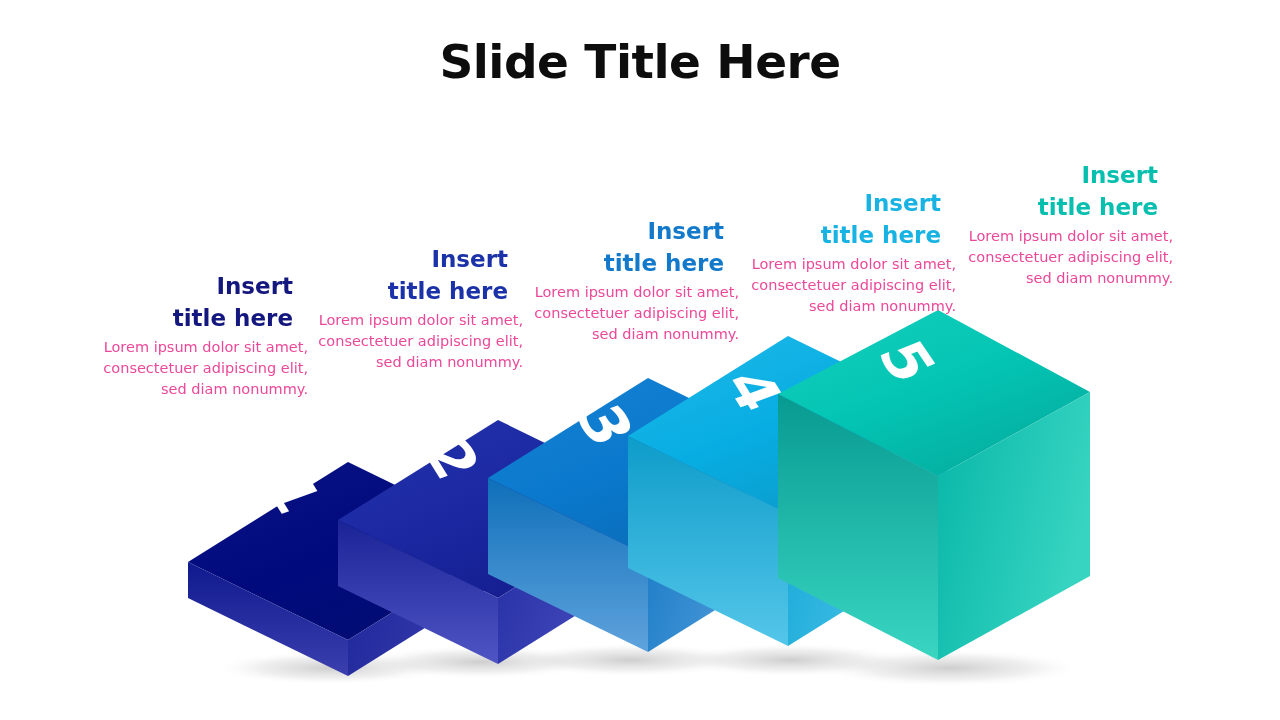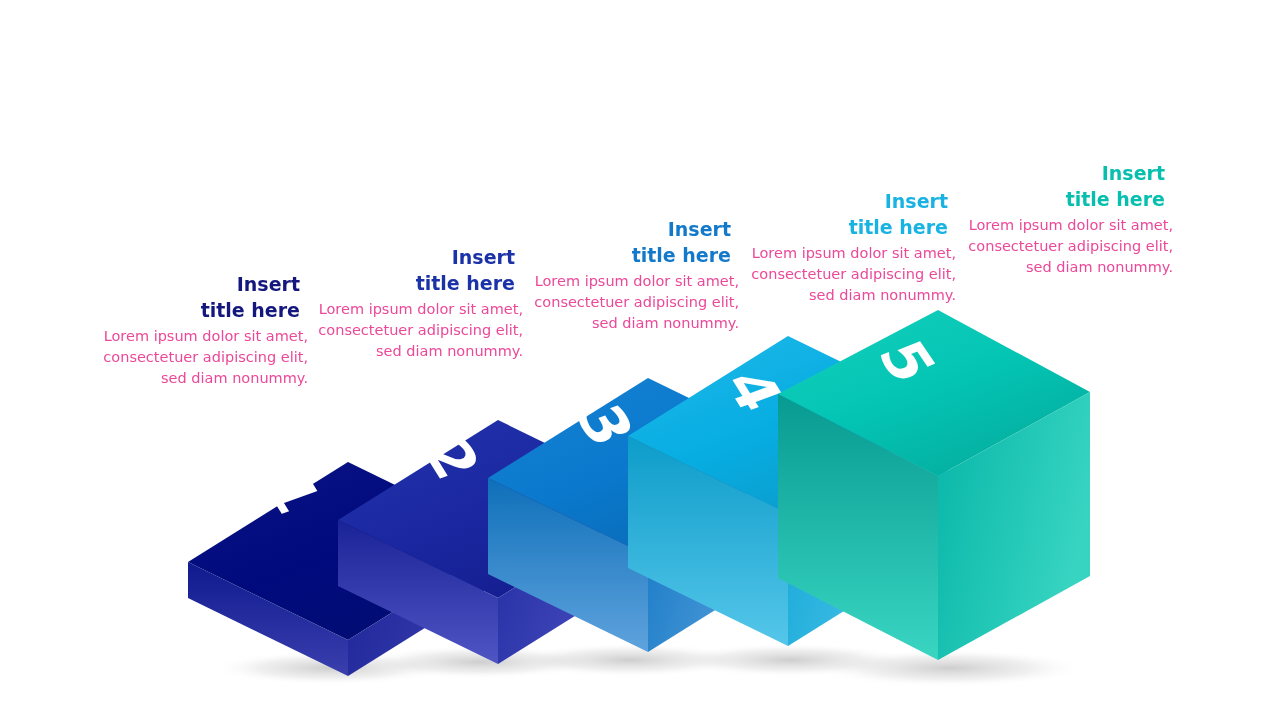--- a/index.html
+++ b/index.html
@@ -38,24 +38,24 @@
   }
 
   
   .callout {
     position: absolute;
     width: 216px;
     text-align: right;
   }
   .callout-title {
     font-family: "DejaVu Sans", "Liberation Sans", sans-serif;
-    font-size: 19px;
+    font-size: 23px;
     font-weight: 700;
     line-height: 1.38;
-    margin: 0 8px 3px 0;
+    margin: 0 15px 3px 0;
   }
   .callout-body {
     font-family: "DejaVu Sans", "Liberation Sans", sans-serif;
     font-size: 14.5px;
     font-weight: 400;
     color: #ec4899;
     line-height: 1.42;
     margin: 0;
   }
 
@@ -80,20 +80,21 @@
     font-family: "DejaVu Sans", "Liberation Sans", sans-serif;
     font-weight: 700;
     fill: #ffffff;
   }
 </style>
 </head>
 <body>
 
 <div id="slide" style="background: rgb(255, 255, 255);">
 
+  <div id="slide-title" style="color: rgb(13, 13, 13);">Slide Title Here</div>
 
   <div id="blocks-diagram">
     <svg width="1280" height="720" viewBox="0 0 1280 720" xmlns="http://www.w3.org/2000/svg">
       <defs>
 
         <linearGradient id="g1-top" x1="0" y1="0" x2="0.7" y2="1">
           <stop offset="0%" stop-color="#0c1585"></stop>
           <stop offset="55%" stop-color="#000a7d"></stop>
           <stop offset="100%" stop-color="#030d72"></stop>
         </linearGradient>

